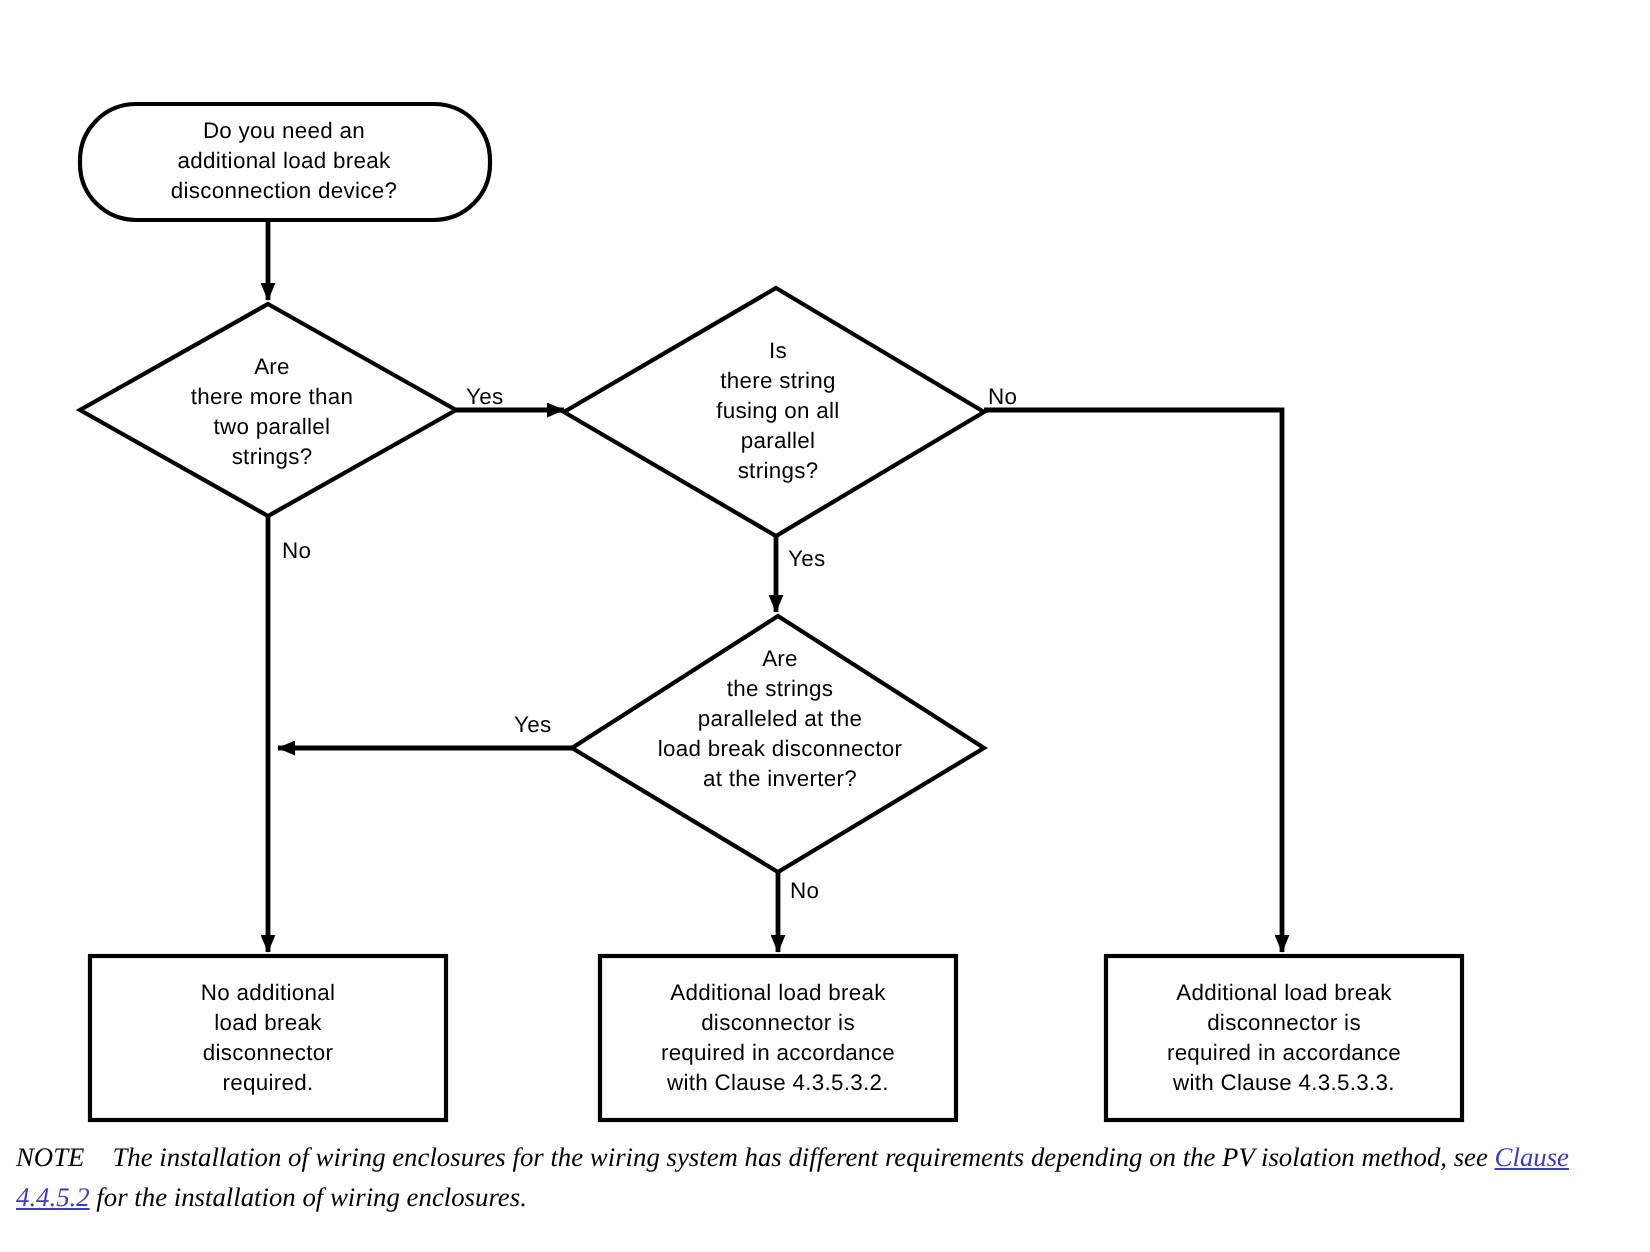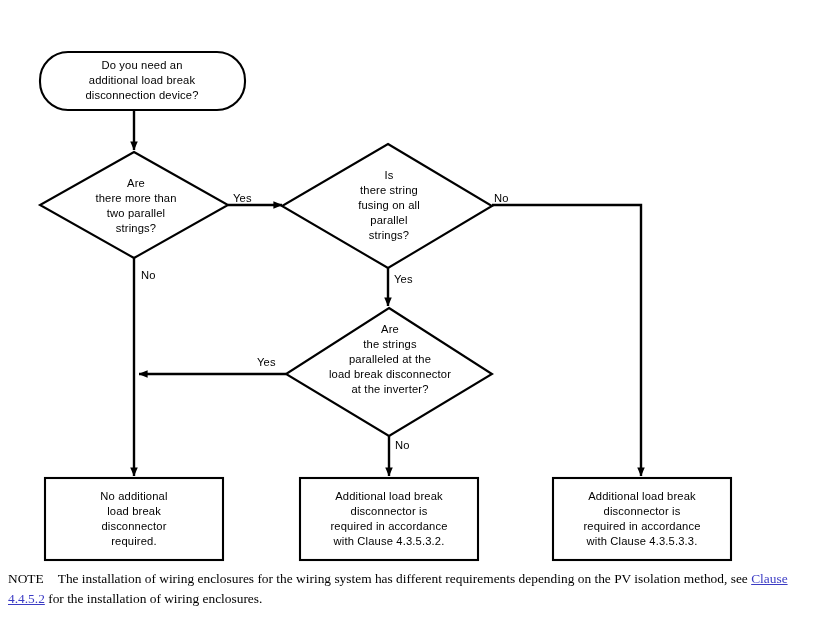--- a/index.html
+++ b/index.html
@@ -55,20 +55,21 @@
   }
   .note-block {
     position: absolute;
     left: 8px;
     top: 569px;
     width: 800px;
     font-family: "Liberation Serif", serif;
     font-size: 13.4px;
     line-height: 19.5px;
     color: #000000;
+    font-style: italic;
   }
   .note-tag {
     font-family: "Liberation Serif", serif;
   }
   .note-link {
     color: #3b3bc4;
     text-decoration: underline;
     cursor: pointer;
   }
   .note-gap {

